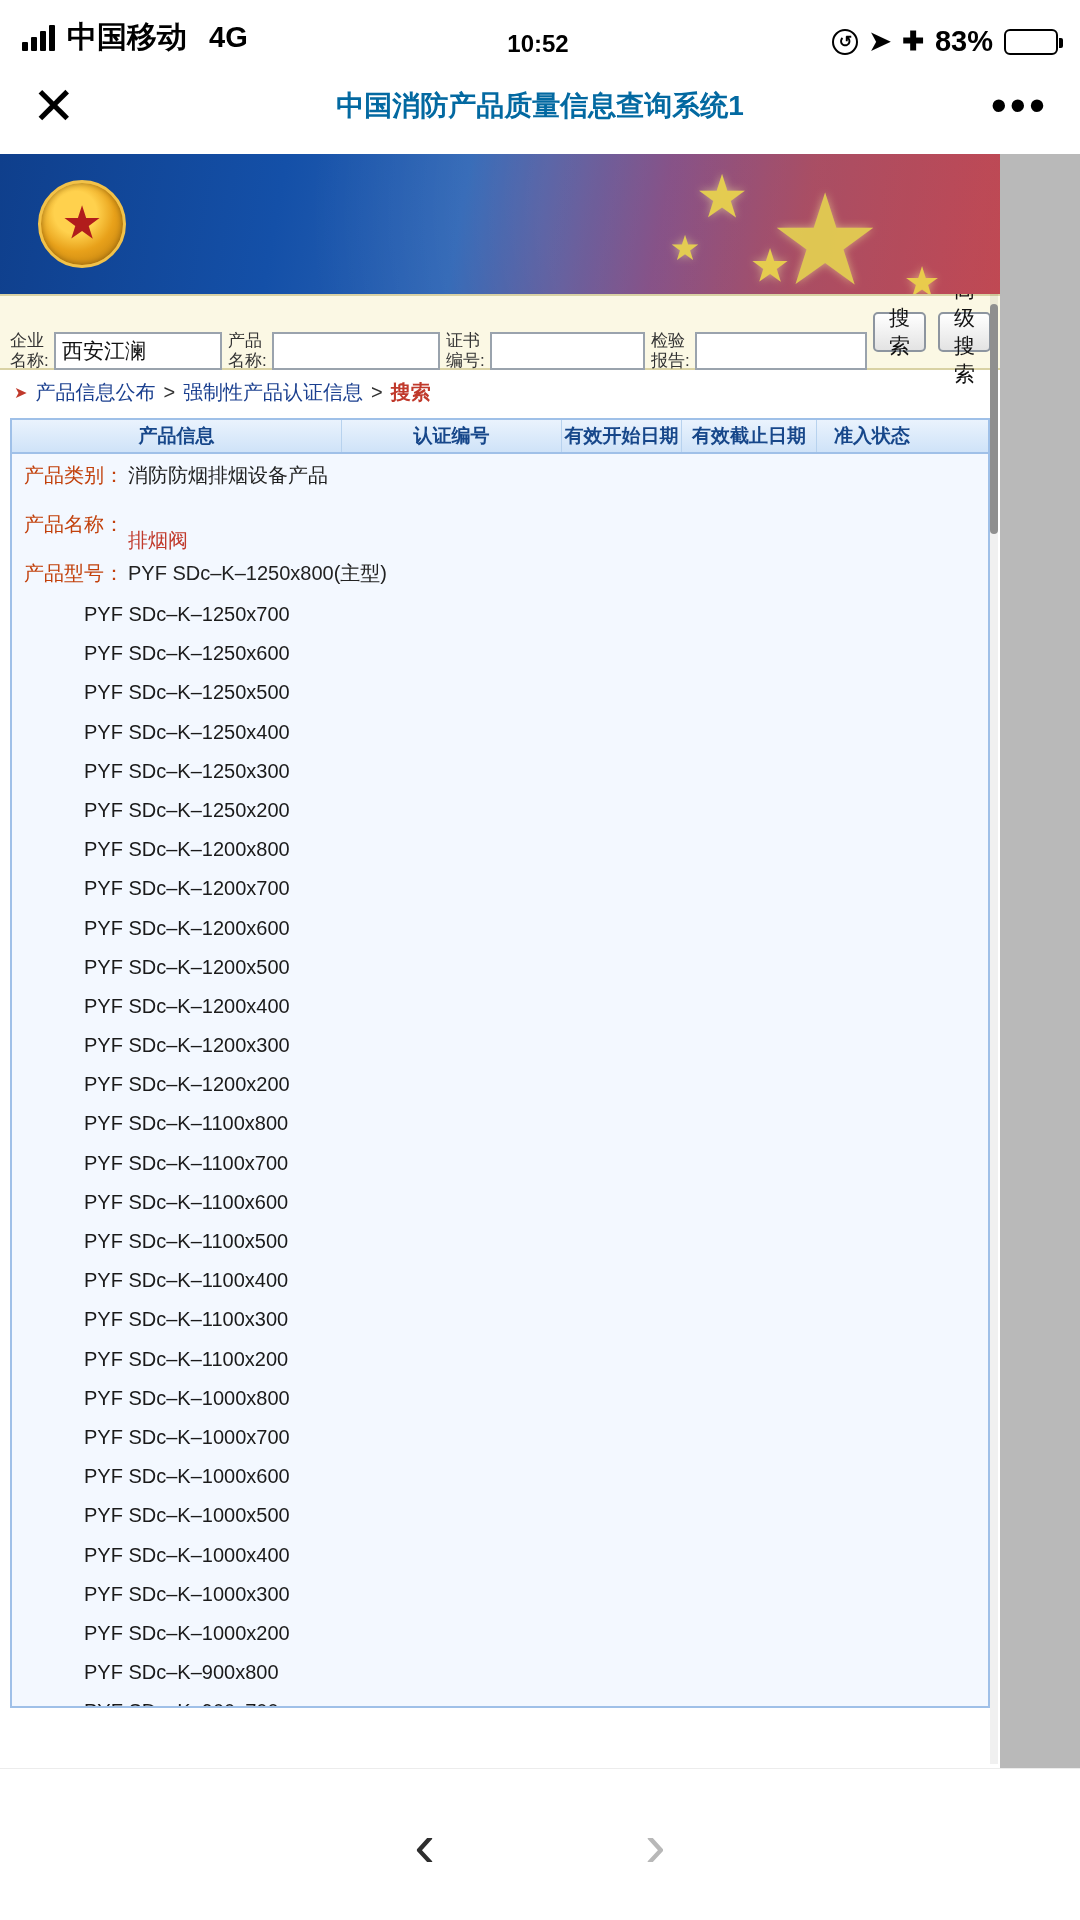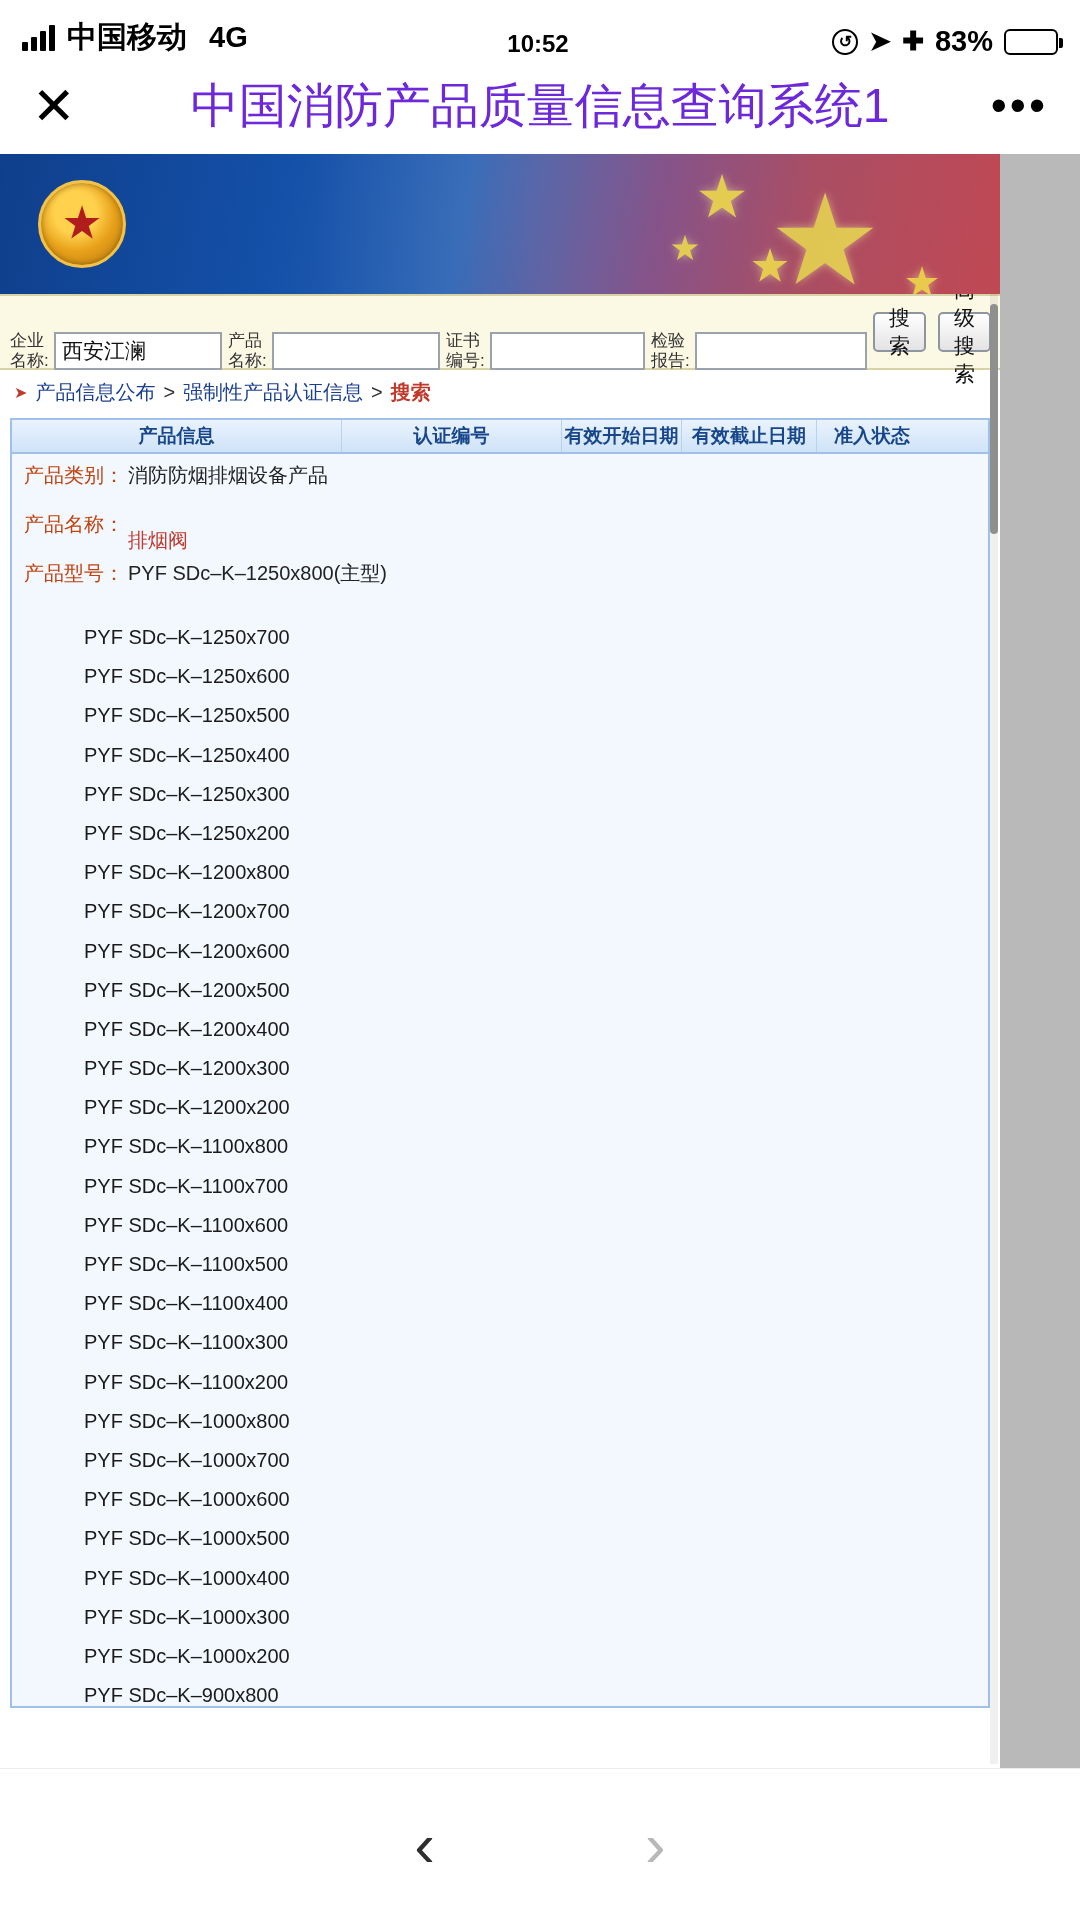--- a/index.html
+++ b/index.html
@@ -50,21 +50,21 @@
   .nav-bar {
     height: 96px; width: 100%;
     display: flex; align-items: center;
     padding: 0 32px;
     background: #ffffff;
     position: relative;
   }
   .nav-close { font-size: 52px; font-weight: 300; line-height: 1; color: #000; }
   .nav-title {
     position: absolute; left: 50%; transform: translateX(-50%);
-    font-size: 48px; font-weight: 400; color: #6d28d9; white-space: nowrap;
+    font-size: 28px; font-weight: 700; color: #0369a1; white-space: nowrap;
   }
   .nav-more { margin-left: auto; font-size: 46px; letter-spacing: 3px; color: #000; line-height: 0.6; }
 
   
   .webview {
     width: 1080px; height: 1614px;
     background: #b9b9b9;
     overflow: hidden; position: relative;
   }
   .page {
@@ -171,21 +171,21 @@
   .c3 { width: 120px; }
   .c4 { width: 135px; }
   .c5 { width: 110px; }
 
   .meta { padding: 8px 12px 2px 12px; font-size: 20px; color: #222; }
   .meta .row { display: flex; align-items: center; margin-bottom: 6px; }
   .meta .k { color: #c2410c; }
   .meta .v { color: #222; margin-left: 4px; }
   .meta .v.red { color: #c0392b; margin-top: 32px; }
 
-  .models { padding: 0 0 0 72px; margin-top: 23px; }
+  .models { padding: 0 0 0 72px; }
   .models div {
     font-size: 20px; color: #1a1a1a; line-height: 1.96;
     white-space: nowrap;
   }
 
   
   .vscroll {
     position: absolute; right: 2px; top: 140px; width: 8px; height: 1470px;
     background: rgba(0,0,0,0.06);
   }

